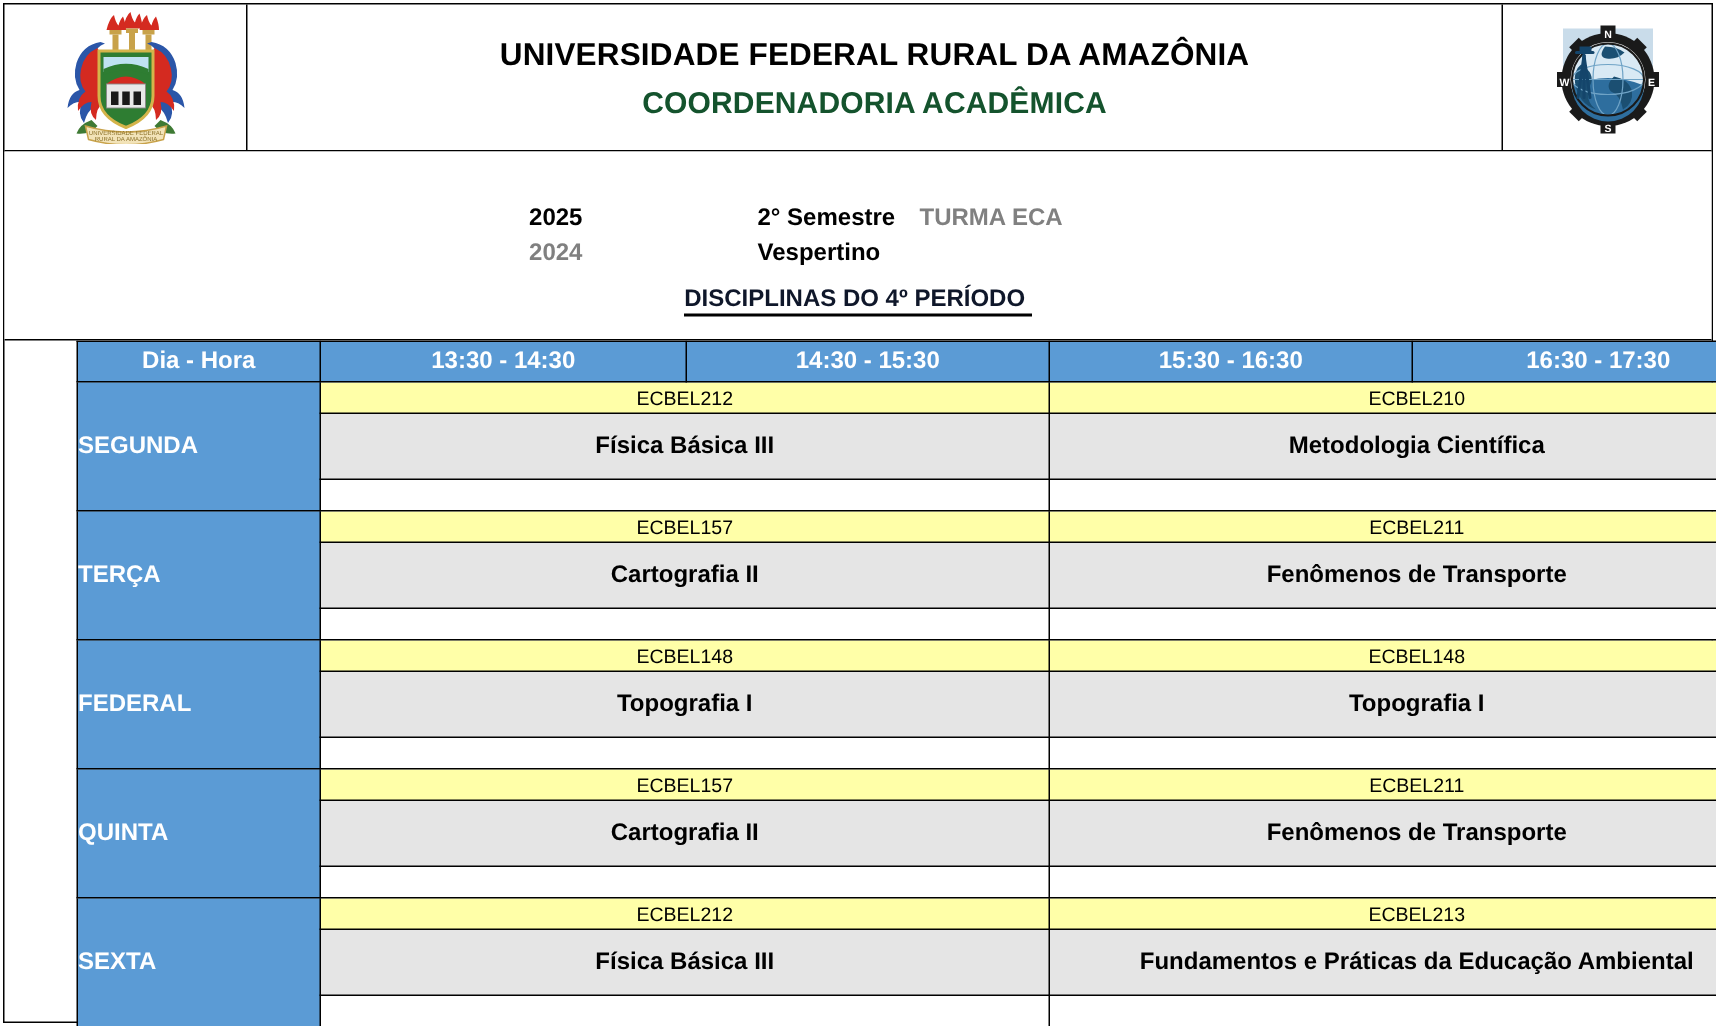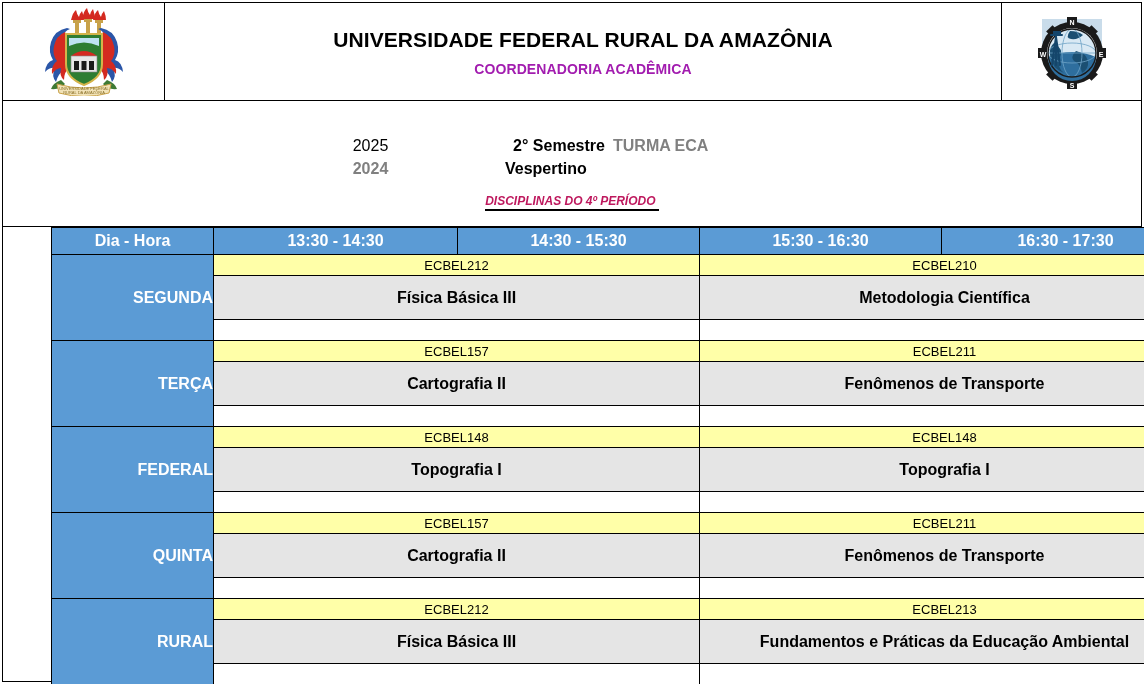--- a/index.html
+++ b/index.html
@@ -77,23 +77,23 @@
     white-space: nowrap;
   }
   .title-line-2 {
     font-size: 19px;
     font-weight: bold;
     color: #0070C0;
     letter-spacing: 0.1px;
     white-space: nowrap;
   }
   .title-line-3 {
-    font-size: 14px;
-    font-weight: bold;
-    color: #a21caf;
+    font-size: 20px;
+    font-weight: bold;
+    color: #14532d;
     letter-spacing: 0.1px;
     white-space: nowrap;
   }
 
   
   .info-band {
     position: relative;
     height: 126px;
     box-sizing: border-box;
     border-bottom: 1px solid #000000;
@@ -110,62 +110,60 @@
   }
   .info-lbl {
     font-size: 16px;
     font-weight: bold;
     color: #808080;
     text-align: right;
     white-space: nowrap;
   }
   .info-val-strong {
     font-size: 16px;
-    font-weight: normal;
+    font-weight: bold;
     color: #000000;
     text-align: center;
     white-space: nowrap;
   }
   .info-val-muted {
     font-size: 16px;
     font-weight: bold;
     color: #808080;
     text-align: center;
     white-space: nowrap;
   }
   .info-right-strong {
     font-size: 16px;
     font-weight: bold;
     color: #000000;
     white-space: nowrap;
     padding-left: 22px;
-    text-align: center;
   }
   .info-right-muted {
     font-size: 16px;
     font-weight: bold;
     color: #000000;
     white-space: nowrap;
     padding-left: 22px;
   }
   .period-line {
     position: absolute;
     left: 0;
     right: 0;
     top: 90px;
     text-align: center;
   }
   .period-line span {
-    font-size: 12px;
-    font-weight: bold;
-    color: #be185d;
+    font-size: 16px;
+    font-weight: bold;
+    color: #0f172a;
     border-bottom: 2px solid #000000;
     padding-bottom: 1px;
     white-space: pre;
-    font-style: italic;
   }
 
   
   table.schedule {
     width: 100%;
     border-collapse: collapse;
     table-layout: fixed;
     margin-left: 48px;
   }
   table.schedule td, table.schedule th {
@@ -189,21 +187,21 @@
     text-align: center;
     vertical-align: middle;
     white-space: nowrap;
   }
 
   td.day-cell {
     background: #5B9BD5;
     color: #ffffff;
     font-size: 16px;
     font-weight: bold;
-    text-align: right;
+    text-align: left;
     vertical-align: middle;
     white-space: nowrap;
   }
 
   td.code-cell {
     background: #FFFFA8;
     color: #000000;
     font-size: 13px;
     font-weight: normal;
     height: 20px;
@@ -426,21 +424,21 @@
         <tr>
           <td class="subject-cell" colspan="2">Cartografia II</td>
           <td class="subject-cell" colspan="2">Fenômenos de Transporte</td>
         </tr>
         <tr>
           <td class="blank-cell" colspan="2"></td>
           <td class="blank-cell" colspan="2"></td>
         </tr>
 
         <tr>
-          <td class="day-cell" rowspan="3">RURAL</td>
+          <td class="day-cell" rowspan="3">SEXTA</td>
           <td class="code-cell" colspan="2">ECBEL212</td>
           <td class="code-cell" colspan="2">ECBEL213</td>
         </tr>
         <tr>
           <td class="subject-cell" colspan="2">Física Básica III</td>
           <td class="subject-cell" colspan="2">Fundamentos e Práticas da Educação Ambiental</td>
         </tr>
         <tr>
           <td class="blank-cell" colspan="2"></td>
           <td class="blank-cell" colspan="2"></td>

